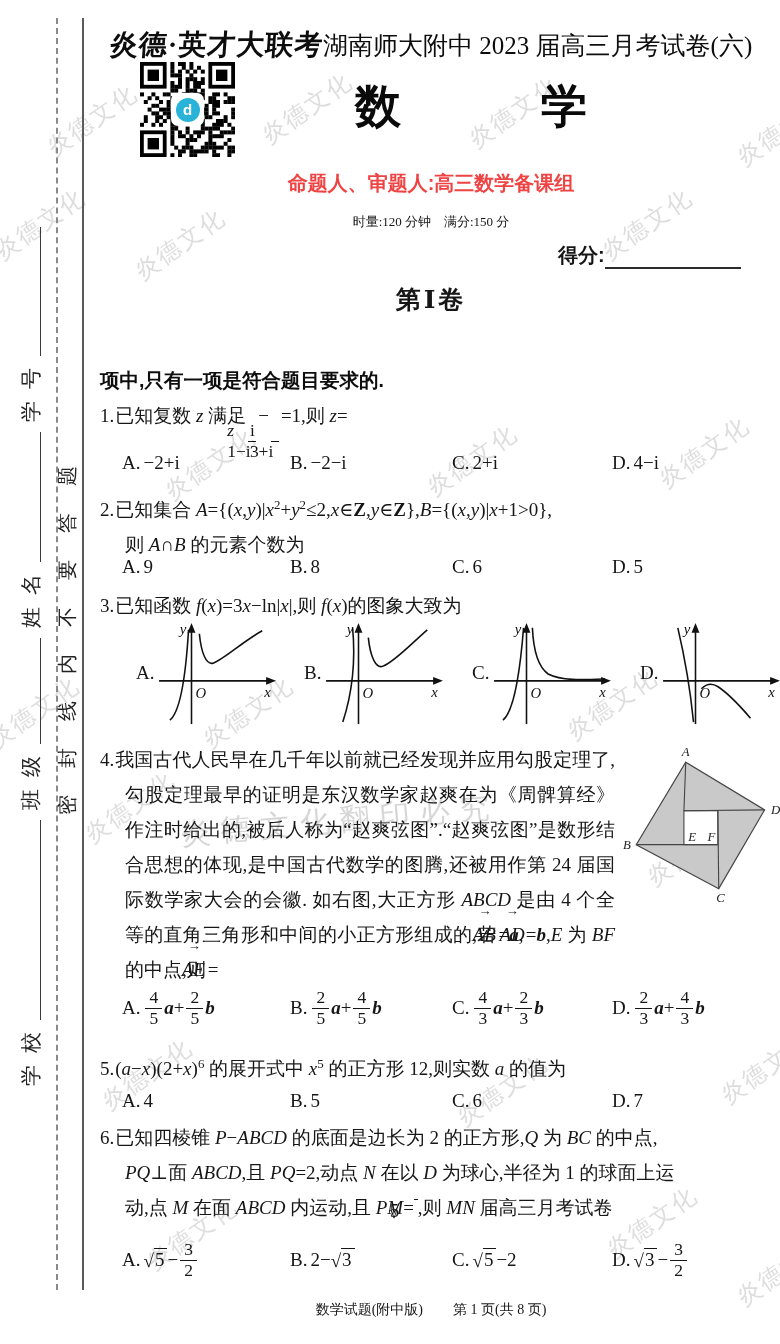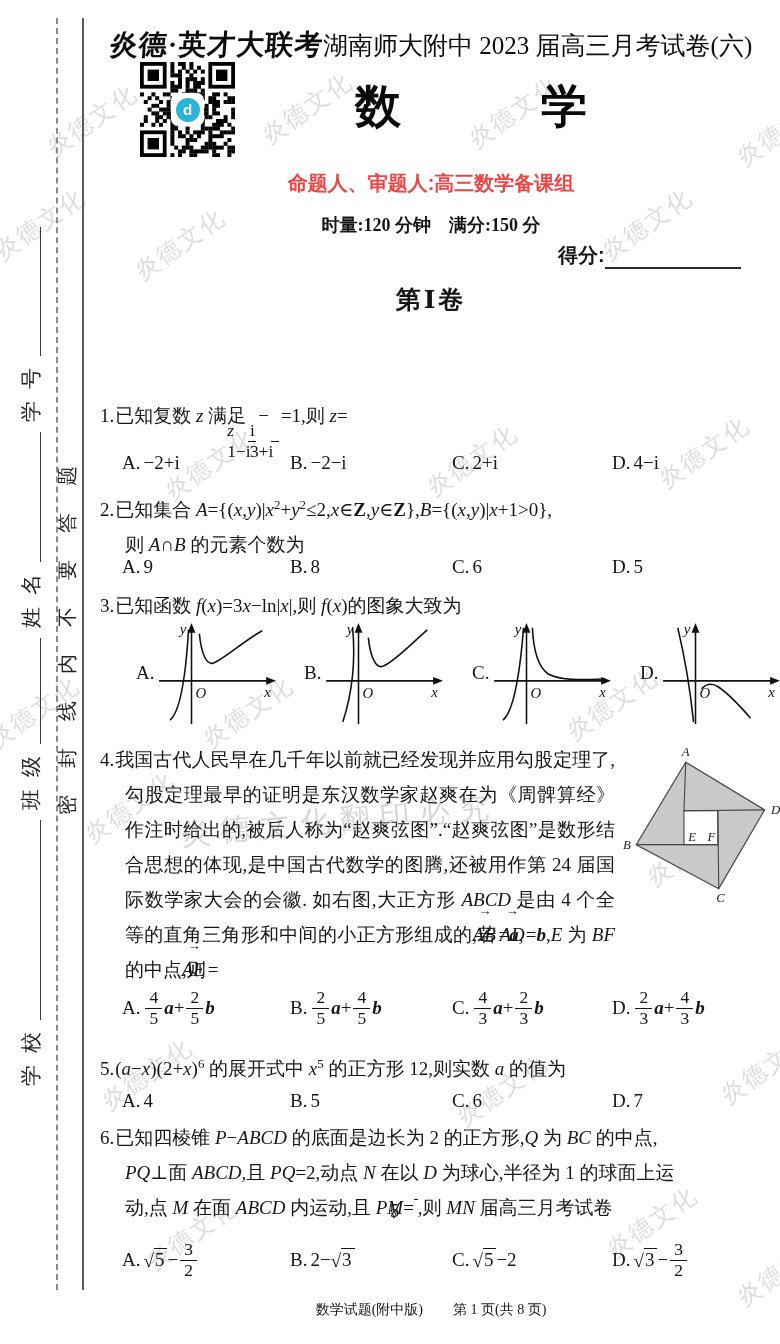--- a/index.html
+++ b/index.html
@@ -33,21 +33,21 @@
   #brand{font-weight:900;font-size:28px;display:inline-block;transform:skewX(-4deg);letter-spacing:1px;}
   #qr-wrap{position:absolute;left:140px;top:62px;width:95px;height:95px;}
   #qr-logo{position:absolute;left:31px;top:31px;width:33px;height:33px;background:#fff;border-radius:7px;
       display:flex;align-items:center;justify-content:center;}
   #qr-logo .dot{width:24px;height:24px;border-radius:50%;background:#2ab3d9;color:#fff;
       display:flex;align-items:center;justify-content:center;font-weight:bold;font-size:15px;}
   #subject{position:absolute;top:76px;left:355px;width:232px;display:flex;justify-content:space-between;
       font-size:46px;font-weight:700;color:#0a0a0a;}
   #setter{position:absolute;top:170px;left:100px;width:662px;text-align:center;
       font-size:20px;font-weight:700;color:#ef4444;}
-  #timeline{position:absolute;top:213px;left:100px;width:662px;text-align:center;font-size:18px;font-weight:bold;}
+  #timeline{position:absolute;top:213px;left:100px;width:662px;text-align:center;font-size:13px;}
   #score{position:absolute;top:242px;left:558px;display:flex;align-items:flex-end;}
   #score-label{font-size:20px;font-weight:700;}
   #score-line{display:inline-block;width:136px;border-bottom:2px solid #2a2a2a;height:24px;}
 
   
   #part-title{position:absolute;top:283px;left:100px;width:662px;text-align:center;
       font-size:25px;font-weight:700;letter-spacing:3px;}
   #intro{position:absolute;top:326px;left:100px;width:668px;font-size:19.5px;font-weight:700;
       line-height:36px;font-family:"Liberation Sans",sans-serif;color:#0d0d0d;}
   .para{position:absolute;left:100px;width:662px;font-size:19px;line-height:35px;
@@ -345,21 +345,21 @@
 
 <div id="setter" class="sans">命题人、审题人:高三数学备课组</div>
 <div id="timeline">时量:120 分钟　满分:150 分</div>
 
 <div id="score">
   <span id="score-label" class="sans">得分:</span>
   <span id="score-line"></span>
 </div>
 
 <div id="part-title">第Ⅰ卷</div>
-<div id="intro"><br></div>
+<div id="intro"><br><span>项中,只有一项是符合题目要求的.</span></div>
 
 <div id="questions">
     <div class="para" style="top: 398px;"><span class="qnum">1.</span><span>已知复数 </span><span class="mvar">z</span><span> 满足</span><span class="frac">
         <span class="num"><span class="mvar">z</span></span>
         <span class="den"><span>1−i</span></span>
       </span><span>−</span><span class="frac">
         <span class="num"><span>i</span></span>
         <span class="den"><span>3+i</span></span>
       </span><span>=1,则 </span><span class="mvar">z</span><span>=</span></div>
     <div class="opts" style="top: 452px;">

